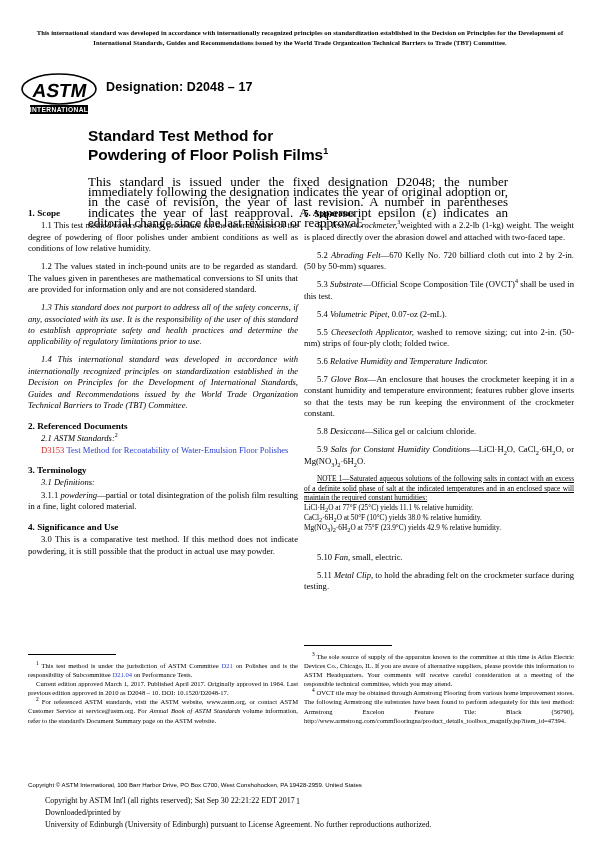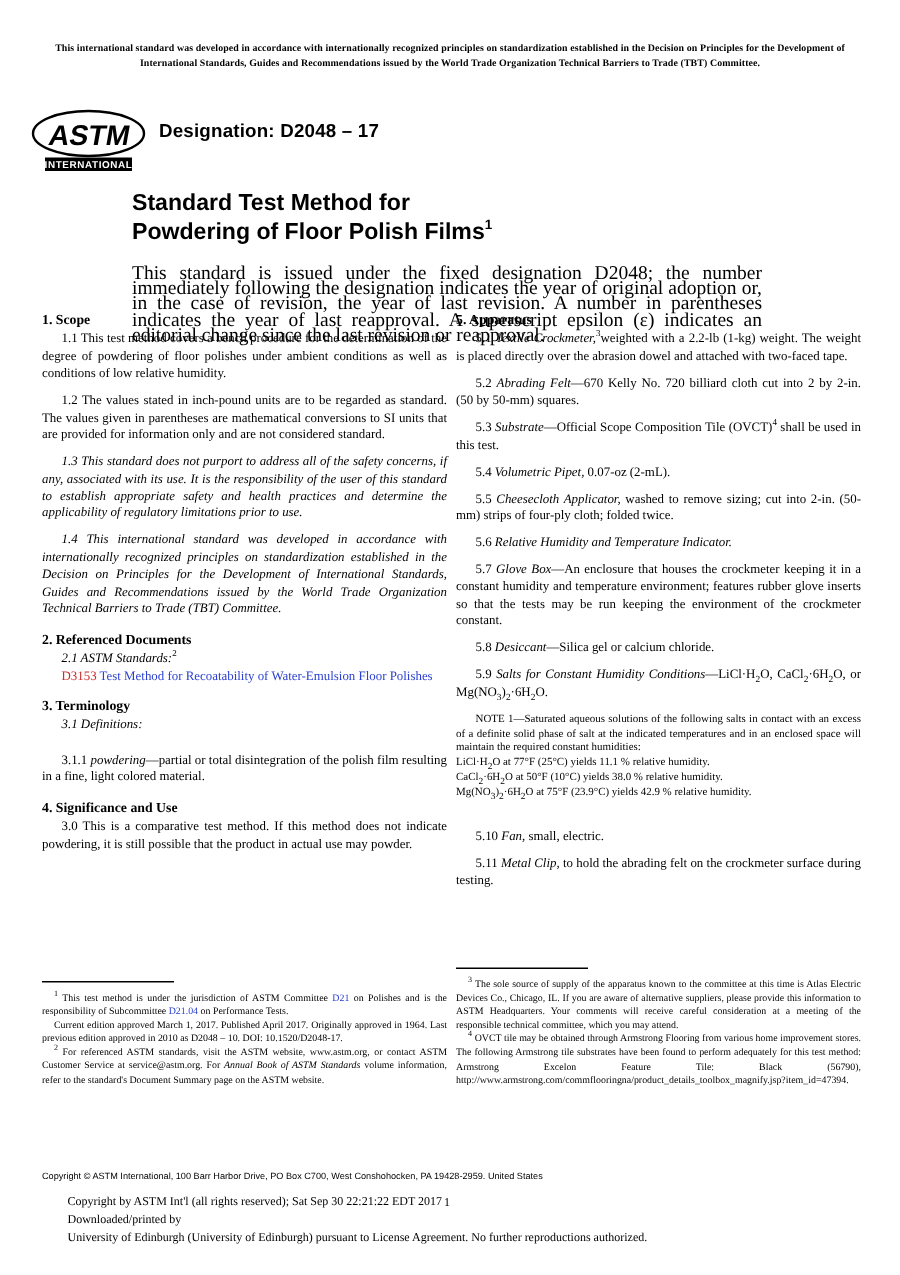--- a/index.html
+++ b/index.html
@@ -149,20 +149,21 @@
     text-indent: -13px;
   }
 
   
   .note {
     margin: 6.5px 0 0 0;
     font-size: 7.3px;
     line-height: 9.9px;
     text-align: justify;
     text-indent: 13px;
+    text-decoration: underline;
   }
   .note .sc {
     font-variant: small-caps;
     font-size: 7.3px;
   }
   .note-lines {
     margin: 0;
     font-size: 7.3px;
     line-height: 9.9px;
     text-indent: 0;
@@ -257,21 +258,21 @@
     <div class="sec-gap"></div>
     <h2 class="sec">2. Referenced Documents</h2>
     <p class="para"><span class="it">2.1 ASTM Standards:</span><sup class="fn">2</sup></p>
     <p class="ref-line">
         <span class="hang"><span class="lnk-red">D3153</span> <span class="lnk-blue">Test Method for Recoatability of Water-Emulsion Floor Polishes</span></span>
       </p>
 
     <div class="sec-gap"></div>
     <h2 class="sec">3. Terminology</h2>
     <p class="para"><span class="it">3.1 Definitions:</span></p>
-    <p class="para" style="margin-top:12px"><span>3.1.1</span> <span class="it">powdering</span><span>—partial or total disintegration of the polish film resulting in a fine, light colored material.</span></p>
+    <p class="para" style="margin-top:1px"><span>3.1.1</span> <span class="it">powdering</span><span>—partial or total disintegration of the polish film resulting in a fine, light colored material.</span></p>
 
     <div class="sec-gap"></div>
     <h2 class="sec">4. Significance and Use</h2>
     <p class="para"><span>3.0 This is a comparative test method. If this method does not indicate powdering, it is still possible that the product in actual use may powder.</span></p>
   </div>
 
   <div class="col col-right">
 
     <h2 class="sec">5. Apparatus</h2>
 

